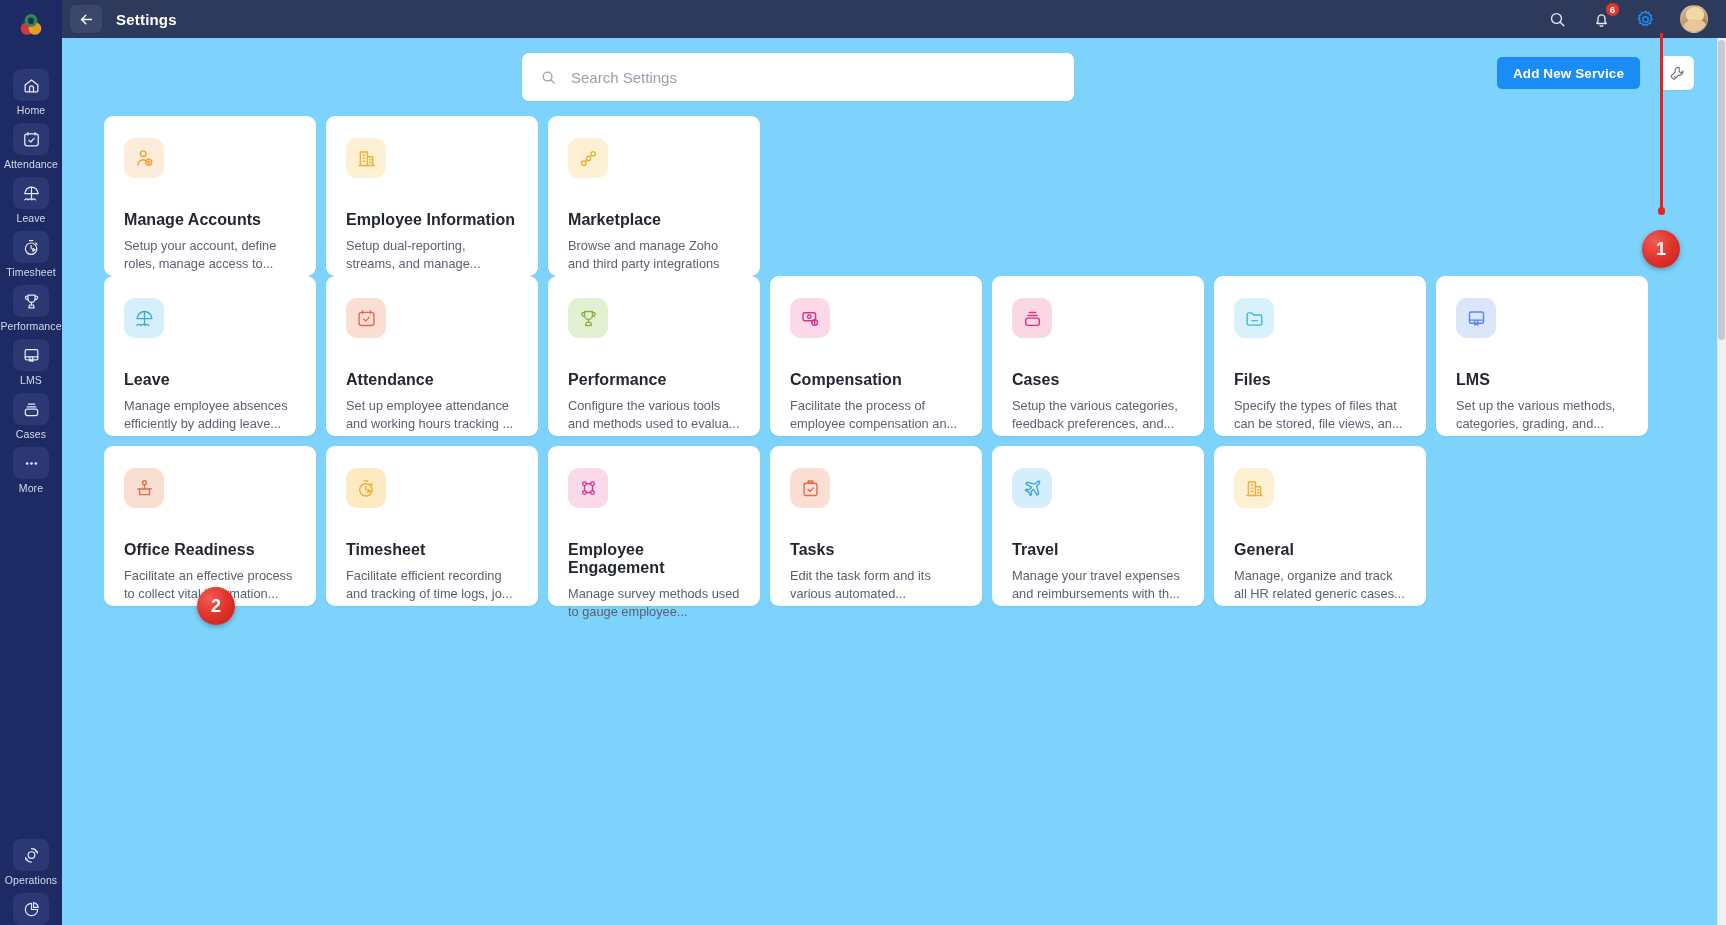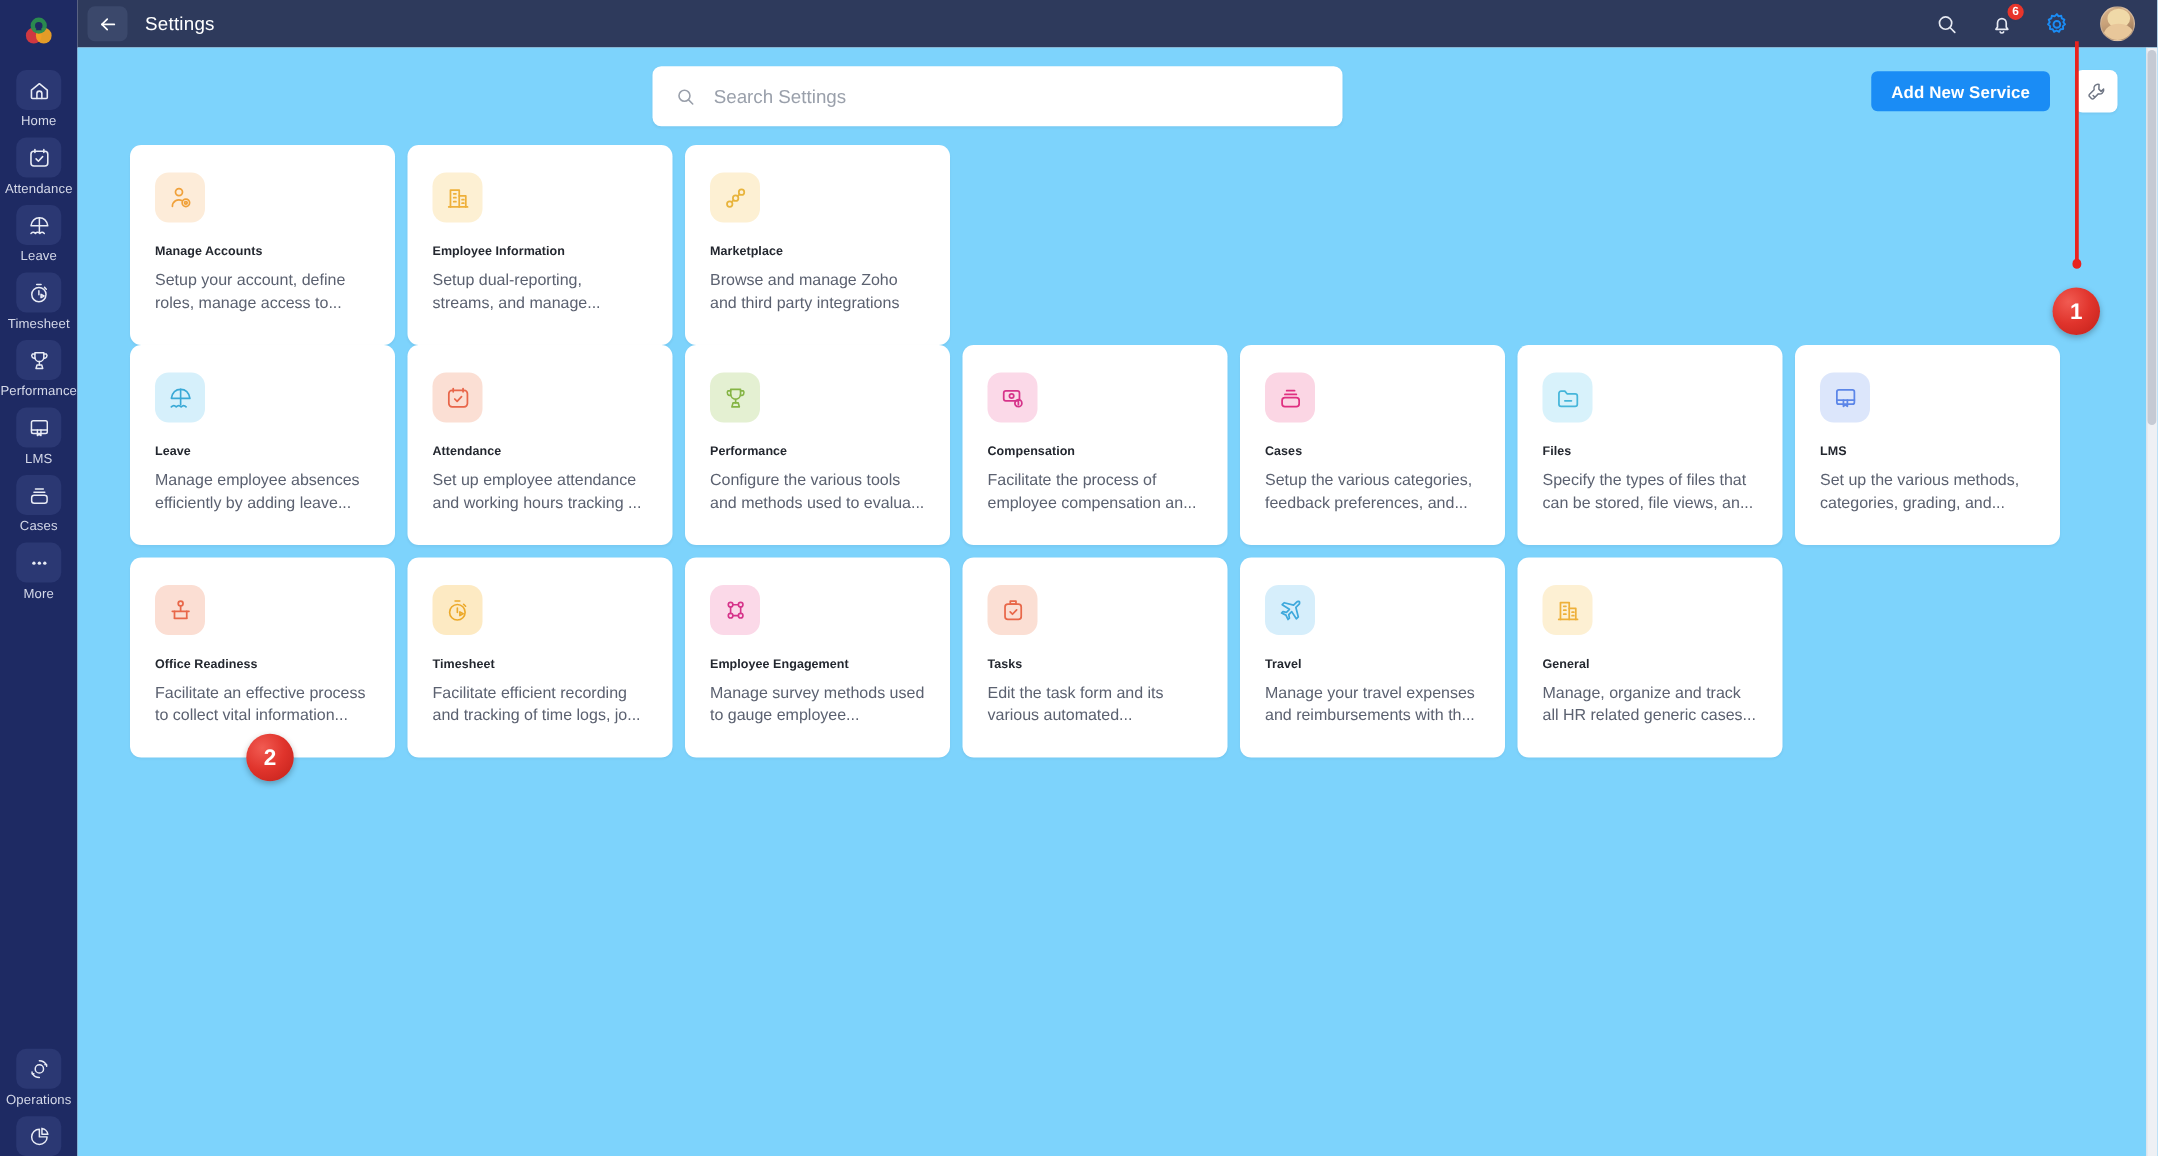--- a/index.html
+++ b/index.html
@@ -9,20 +9,21 @@
     background:#eef0f4;
     -webkit-font-smoothing:antialiased;
   }
   #app { position:relative; width:1726px; height:925px; overflow:hidden; background:#eef0f4; }
 
   
   .sidebar {
     position:absolute; left:0; top:0; width:62px; height:925px;
     background:#1e2a63; display:flex; flex-direction:column; align-items:center;
     overflow:hidden;
+    gap:13px;
   }
   .brand { width:62px; height:38px; display:flex; align-items:center; justify-content:center; margin-top:5px; }
   .nav-top { margin-top:10px; width:62px; }
   .nav-item {
     width:62px; display:flex; flex-direction:column; align-items:center;
     padding:3px 0 4px 0; cursor:pointer; text-decoration:none;
   }
   .nav-icon-box {
     width:36px; height:32px; border-radius:8px; background:#2b3873;
     display:flex; align-items:center; justify-content:center;
@@ -35,21 +36,21 @@
 
   
   .header {
     position:absolute; left:62px; top:0; width:1664px; height:38px;
     background:#2e3a5c; display:flex; align-items:center; padding:0 12px 0 8px;
   }
   .back-btn {
     width:32px; height:28px; border-radius:6px; background:#3b486b;
     display:flex; align-items:center; justify-content:center; cursor:pointer;
   }
-  .header-title { color:#ffffff; font-size:15px; font-weight:normal; margin-left:14px; letter-spacing:.2px; }
+  .header-title { color:#ffffff; font-size:15px; font-weight:bold; margin-left:14px; letter-spacing:.2px; }
   .header-right { margin-left:auto; display:flex; align-items:center; gap:22px; padding-right:6px; }
   .hdr-icon { width:22px; height:22px; display:flex; align-items:center; justify-content:center; cursor:pointer; position:relative; }
   .notif-badge {
     position:absolute; top:-6px; right:-8px; min-width:15px; height:15px; border-radius:8px;
     background:#e8352b; color:#fff; font-size:9.5px; font-weight:bold;
     display:flex; align-items:center; justify-content:center; padding:0 3px;
     border:1.5px solid #2e3a5c;
   }
   .avatar {
     width:28px; height:28px; border-radius:50%; overflow:hidden; cursor:pointer;
@@ -97,21 +98,21 @@
   .card {
     width:212px; height:160px; background:#fff; border-radius:9px;
     padding:22px 20px 0 20px; position:relative; cursor:pointer;
     box-shadow:0 1px 2px rgba(20,30,60,.05);
   }
   .card.row1 { height:160px; }
   .icon-tile {
     width:40px; height:40px; border-radius:11px;
     display:flex; align-items:center; justify-content:center;
   }
-  .card-title { font-size:10px; font-weight:bold; color:#23272f; margin-top:18px; letter-spacing:.05px; }
+  .card-title { font-size:16px; font-weight:bold; color:#23272f; margin-top:33px; letter-spacing:.05px; }
   .card-desc {
     font-size:12.8px; color:#5b6170; line-height:1.38; margin-top:8px;
     display:-webkit-box; -webkit-line-clamp:2; -webkit-box-orient:vertical; overflow:hidden;
   }
 
   
   .ann-line {
     position:absolute; background:#e8231f; width:2.5px; z-index:50;
   }
   .ann-line::after{

